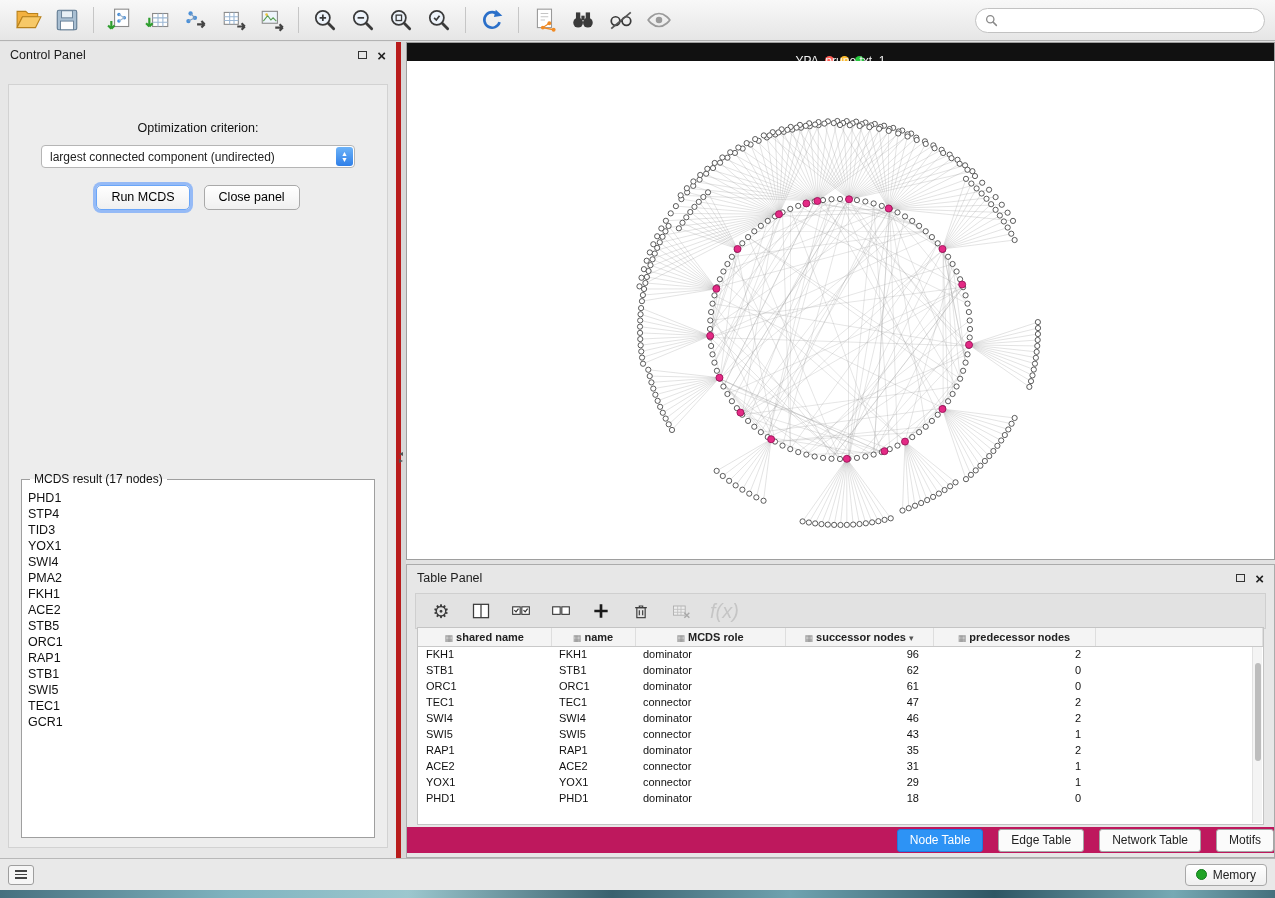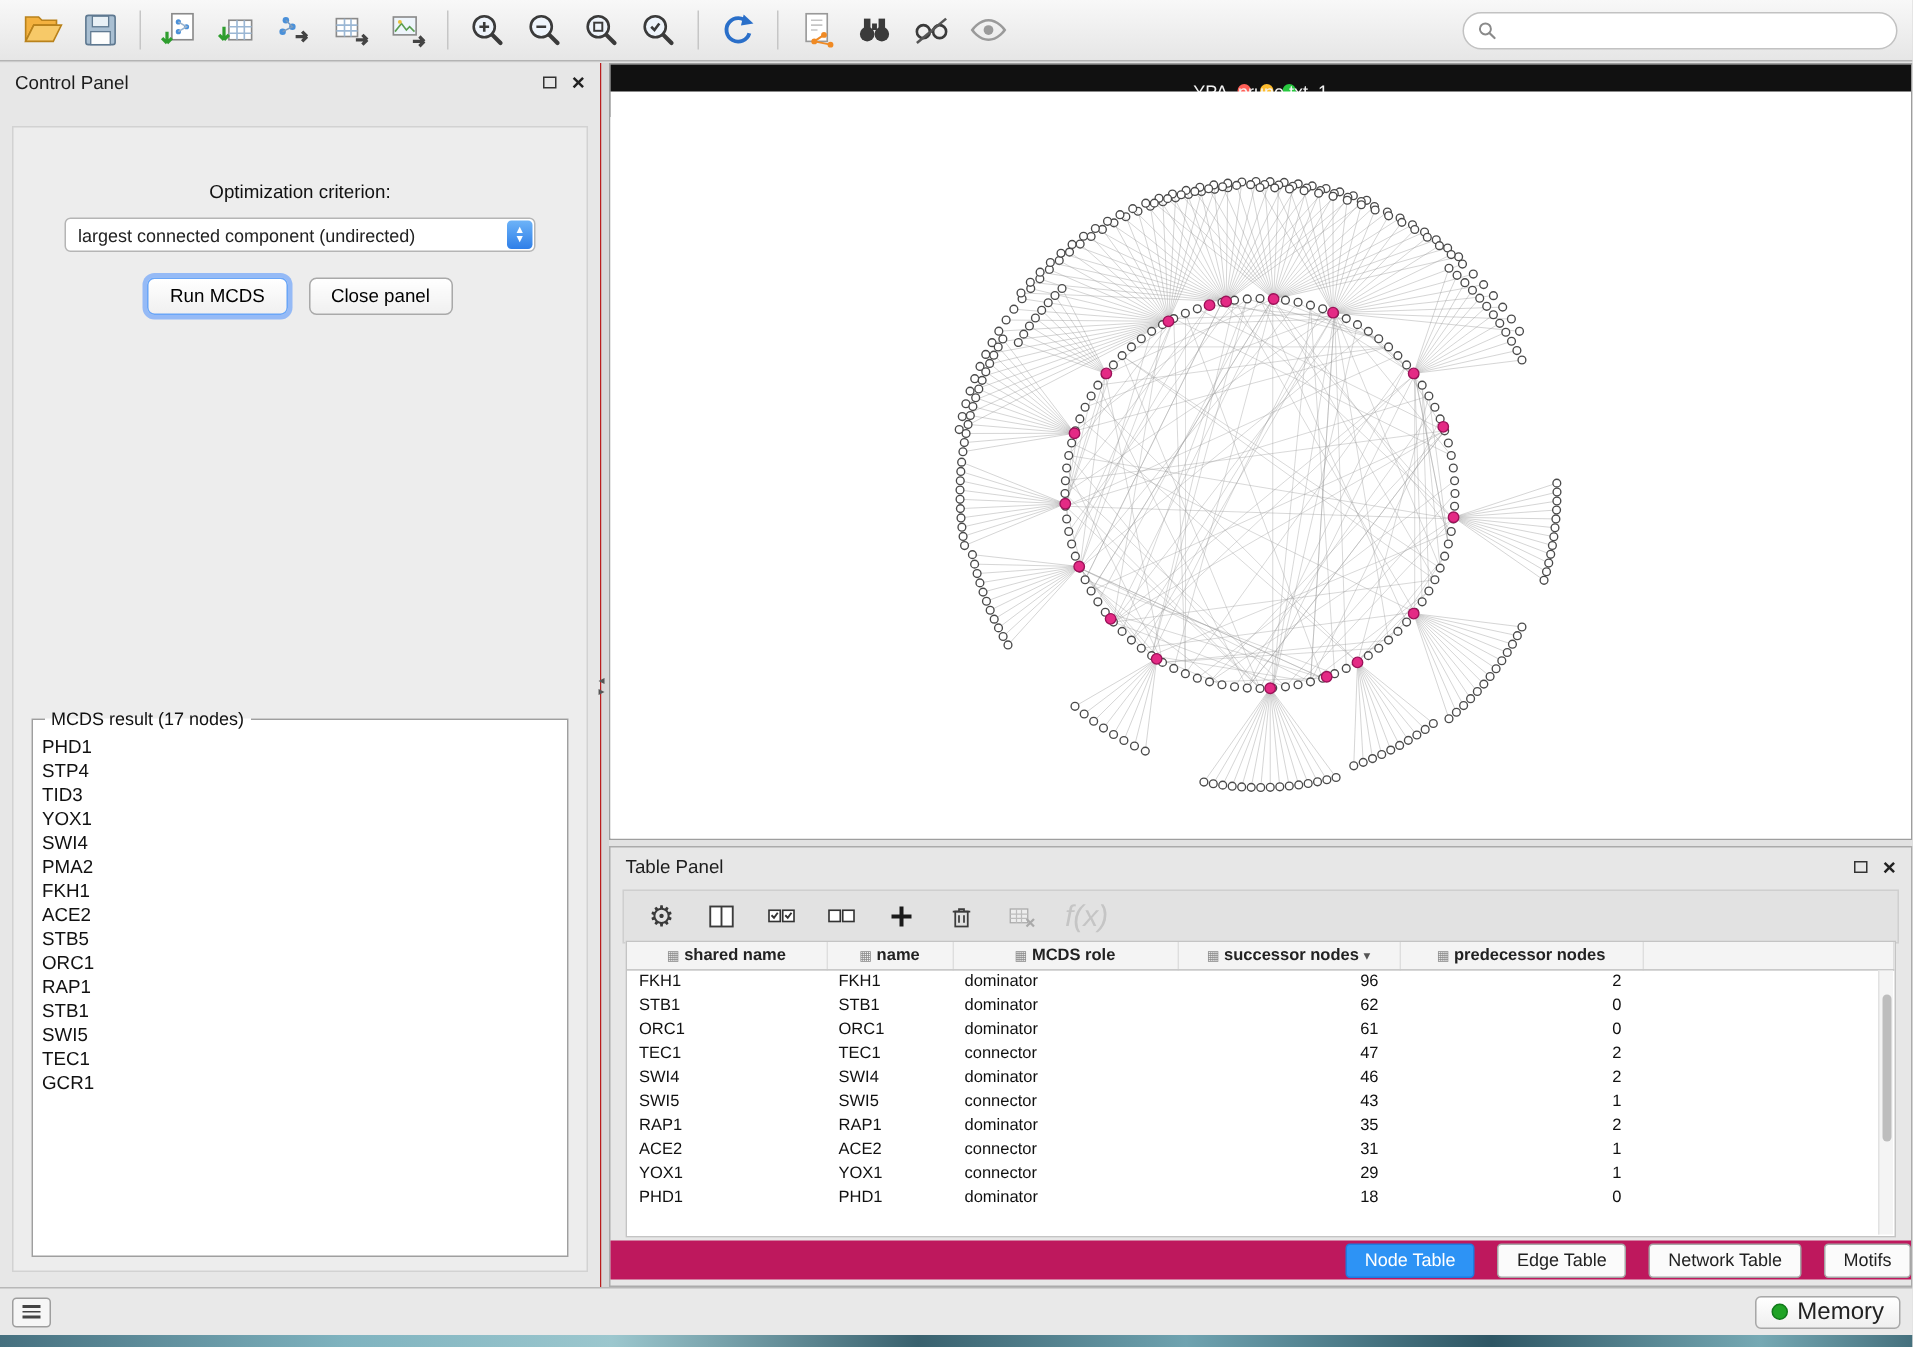--- a/index.html
+++ b/index.html
@@ -14,21 +14,21 @@
   .tbtn { width:38px; height:32px; display:flex; align-items:center; justify-content:center; border-radius:4px; cursor:default; }
   .tbtn svg { width:26px; height:26px; }
   .tsep { width:1px; height:26px; background:#c6c6c6; margin:0 7px; }
   .search-box { margin-left:auto; width:290px; height:25px; background:#fff; border:1px solid #c2c2c2;
     border-radius:13px; display:flex; align-items:center; padding:0 9px; gap:5px; }
   .search-box svg { width:13px; height:13px; flex:none; }
   .search-box input { border:none; outline:none; flex:1; font-size:12px; font-family:"Liberation Sans",sans-serif; background:transparent; }
 
   
   .control-panel { position:absolute; top:42px; left:0; width:401px; bottom:40px;
-    background:#e7e7e7; border-right:1px solid #b91c1c; }
+    background:#e7e7e7; border-right:5px solid #b91c1c; }
   .panel-header { height:26px; display:flex; align-items:center; padding:0 10px; font-size:12.5px; color:#1c1c1c; }
   .panel-header .ph-actions { margin-left:auto; display:flex; align-items:center; gap:10px; }
   .float-box { width:9px; height:8px; border:1.4px solid #333; display:inline-block; }
   .close-x { font-size:15px; font-weight:bold; color:#222; line-height:1; }
   .cp-tabs { display:flex; justify-content:center; gap:2px; margin-top:2px; position:relative; z-index:2; }
   .cp-tab { padding:3px 12px 4px; background:#fbfbfb; border:1px solid #a6a6a6; font-size:12px; color:#222; border-radius:3px; }
   .cp-tab.active { background:#2d93f5; border-color:#1d7be0; color:#fff; }
   .cp-content { position:absolute; top:42px; left:8px; right:8px; bottom:10px;
     background:#ededed; border:1px solid #d2d2d2; padding:10px 10px 14px; }
   .opt-label { text-align:center; margin-top:26px; font-size:12.5px; color:#111; }
@@ -80,21 +80,21 @@
   .tp-tab { padding:3px 12px 4px; background:#fbfbfb; border:1px solid #a6a6a6; font-size:12px; border-radius:3px; }
   .tp-tab.active { background:#2d93f5; border-color:#1d7be0; color:#fff; }
 
   
   .statusbar { position:absolute; left:0; right:0; bottom:8px; height:32px; background:#e9e9e9; border-top:1px solid #b8b8b8;
     display:flex; align-items:center; padding:0 8px; }
   .menu-btn { width:26px; height:20px; border:1px solid #9e9e9e; border-radius:3px; background:#f6f6f6;
     display:flex; flex-direction:column; justify-content:center; align-items:center; gap:2px; }
   .menu-btn i { display:block; width:12px; height:1.6px; background:#444; }
   .memory-btn { margin-left:auto; height:22px; border:1px solid #a8a8a8; border-radius:4px; background:linear-gradient(#fff,#efefef);
-    display:flex; align-items:center; gap:6px; padding:0 10px; font-size:16px; }
+    display:flex; align-items:center; gap:6px; padding:0 10px; font-size:12px; }
   .memory-dot { width:11px; height:11px; border-radius:50%; background:#1fa325; border:1px solid #117a1b; }
   .desktop-strip { position:absolute; left:0; right:0; bottom:0; height:8px;
     background:linear-gradient(90deg,#46707f,#7fb3bf 18%,#9cc7ce 32%,#39616e 48%,#6fa3b0 62%,#2e5664 78%,#76a9b4 92%,#45707d); }
 </style>
 </head>
 <body>
 
 <div class="app">
 
   <div class="toolbar">

